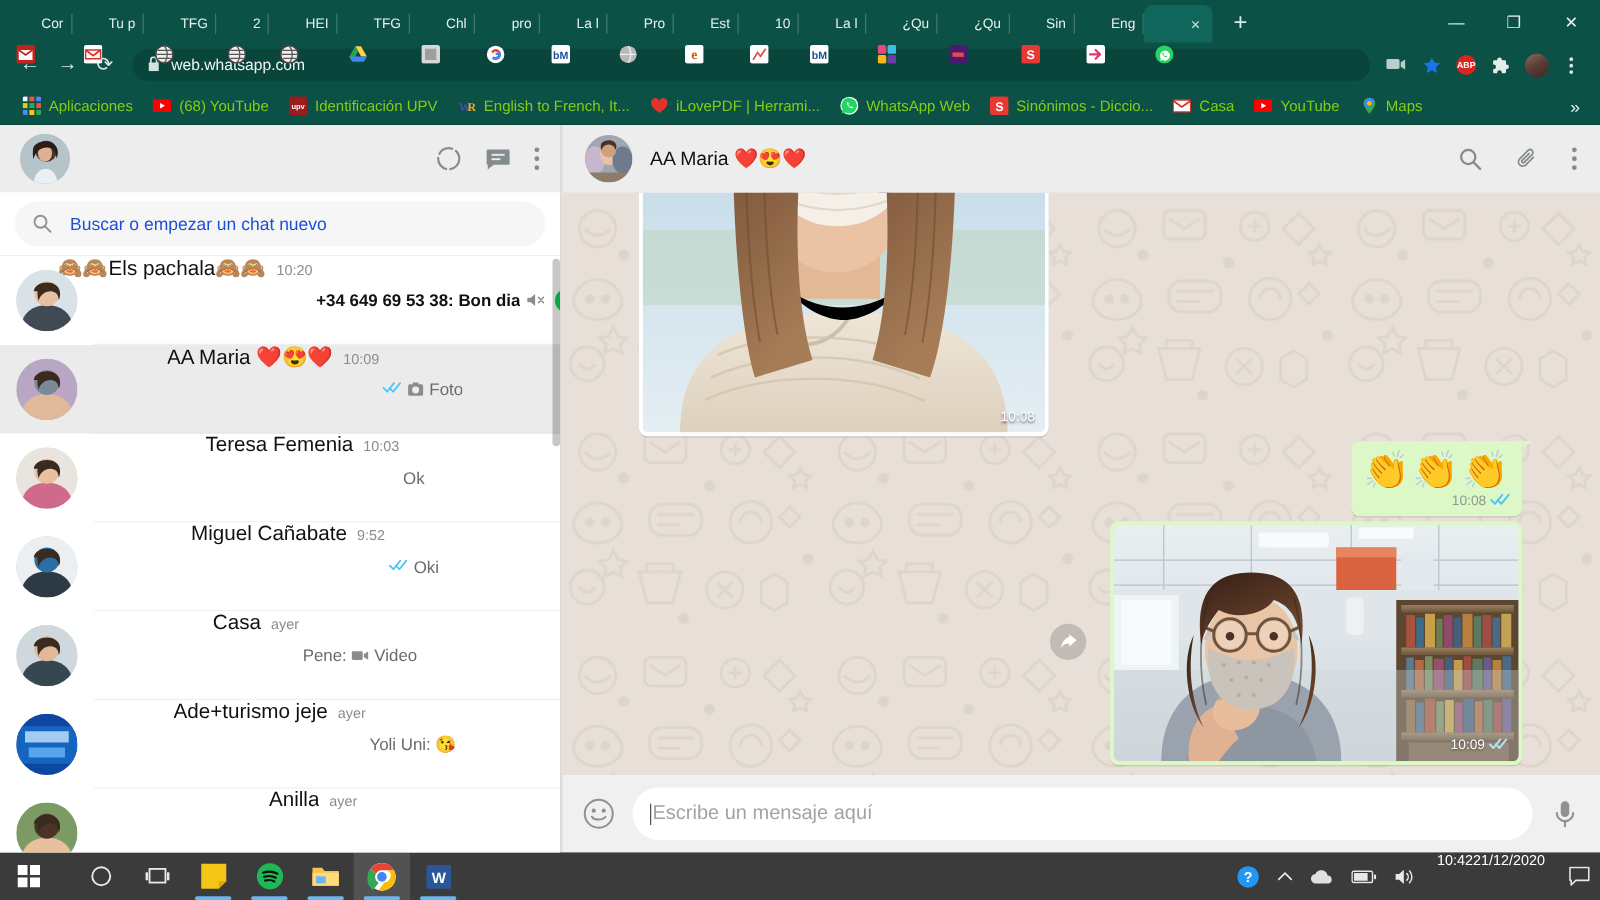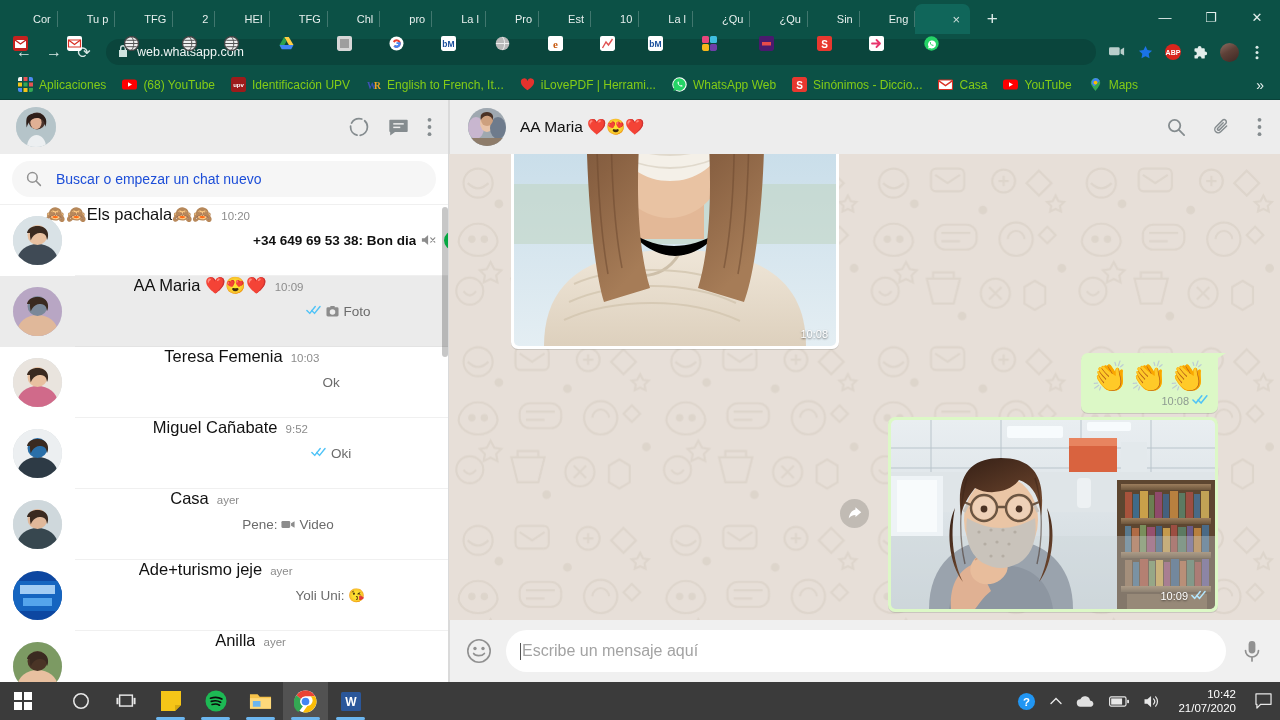--- a/index.html
+++ b/index.html
@@ -278,22 +278,22 @@
     content: ""; position: absolute; bottom: 0; left: 8px; right: 8px;
     height: 3px; background: #6cb6ef; border-radius: 2px;
   }
   .tb-ic.active { background: rgba(255,255,255,0.12); }
   .tray { margin-left: auto; display: flex; align-items: center; gap: 0; }
   .tray-ic {
     height: 38px; display: flex; align-items: center;
     justify-content: center; padding: 0 7px; color: #e8e8e8; font-size: 12px;
   }
   .clock {
-    height: 38px; display: flex; flex-direction: column; justify-content: center;
-    align-items: flex-end; padding: 0 10px; color: #fff; line-height: 1.25;
+    height: 38px; display: flex; flex-direction: row; justify-content: center;
+    align-items: flex-start; padding: 0 10px; color: #fff; line-height: 1.25;
   }
   .clock div { font-size: 11.5px; }
   .tb-notif { width: 34px; height: 38px; display: flex; align-items: center; justify-content: center; }
 </style>
 </head>
 <body>
 
 <div class="browser">
 
   <div class="tabstrip">
@@ -1277,21 +1277,21 @@
           </svg>
       </div>
       <div class="tray-ic">
         <svg width="18" height="15" viewBox="0 0 18 16">
             <path fill="#e8e8e8" d="M1 5.5h3L8 2v12L4 10.5H1z"></path>
             <path d="M10.6 5.2a4 4 0 0 1 0 5.6M12.9 3a7.4 7.4 0 0 1 0 10" fill="none" stroke="#e8e8e8" stroke-width="1.3" stroke-linecap="round"></path>
           </svg>
       </div>
       <div class="clock">
         <div>10:42</div>
-        <div>21/07/2020</div>
+        <div>21/12/2020</div>
       </div>
       <div class="tb-notif">
         <svg width="17" height="16" viewBox="0 0 18 17">
             <path d="M1 1h16v11H6l-4 4v-4H1z" fill="none" stroke="#e8e8e8" stroke-width="1.3" stroke-linejoin="round"></path>
           </svg>
       </div>
     </div>
   </div>
 
 </div>

